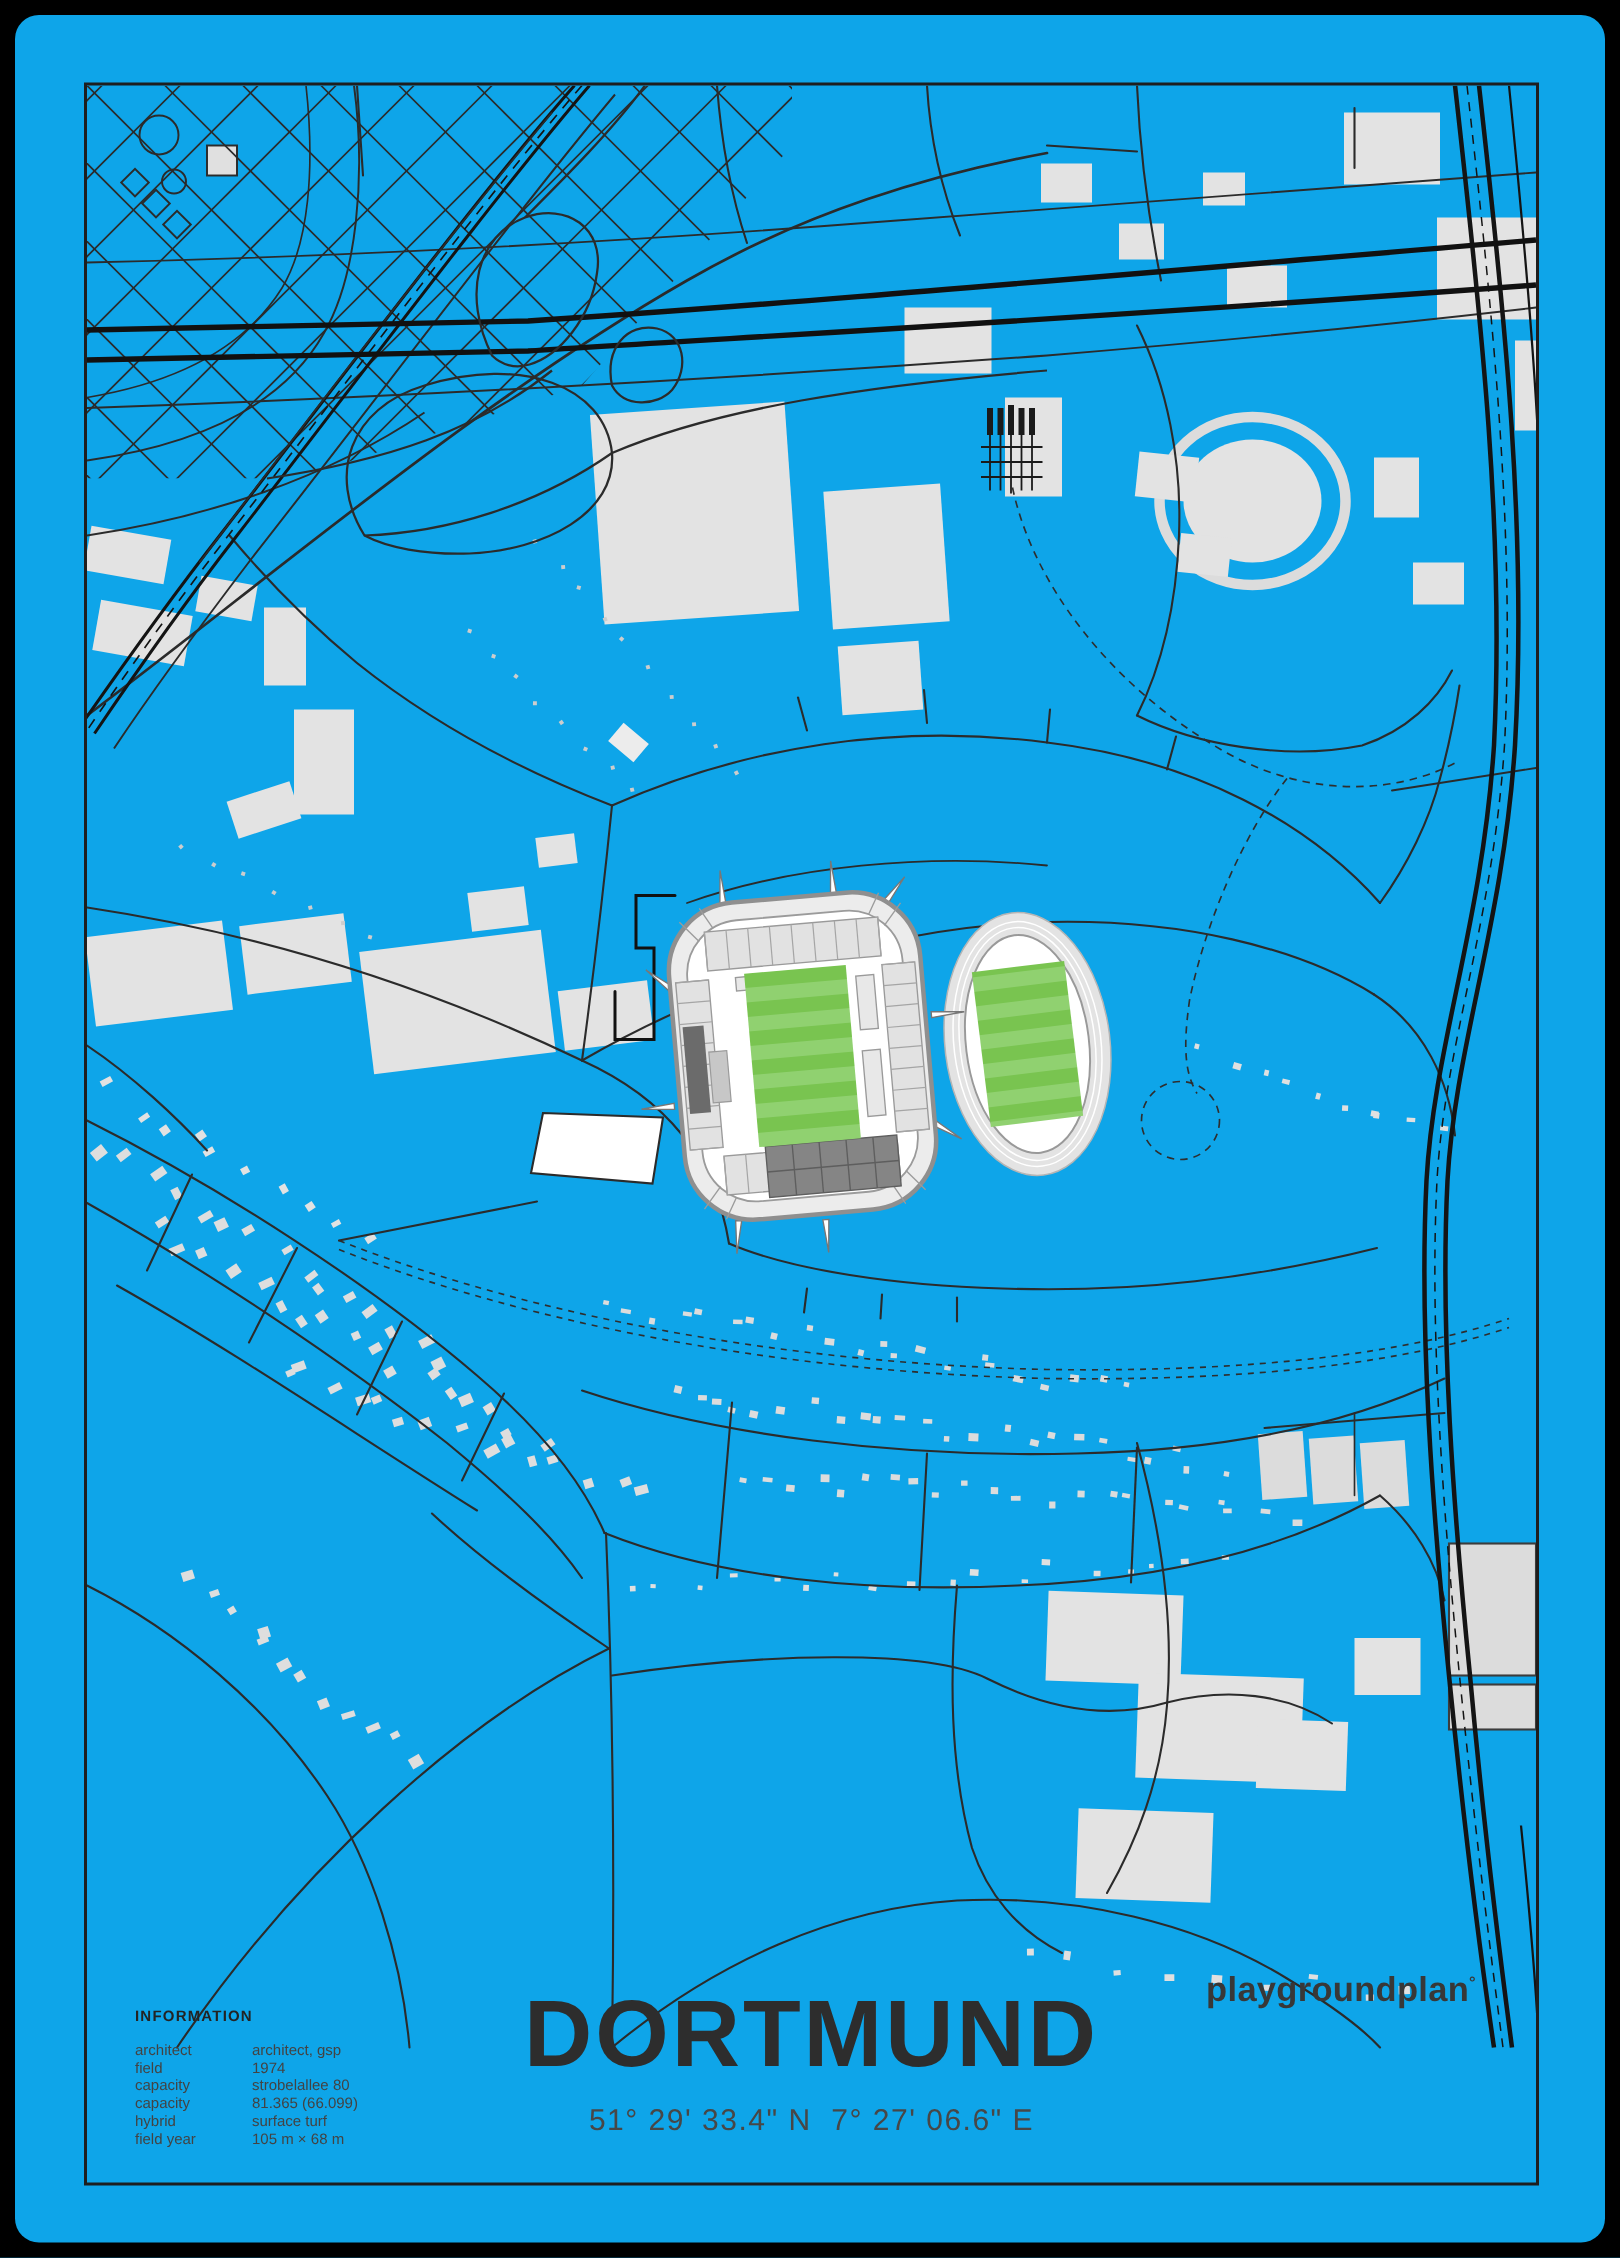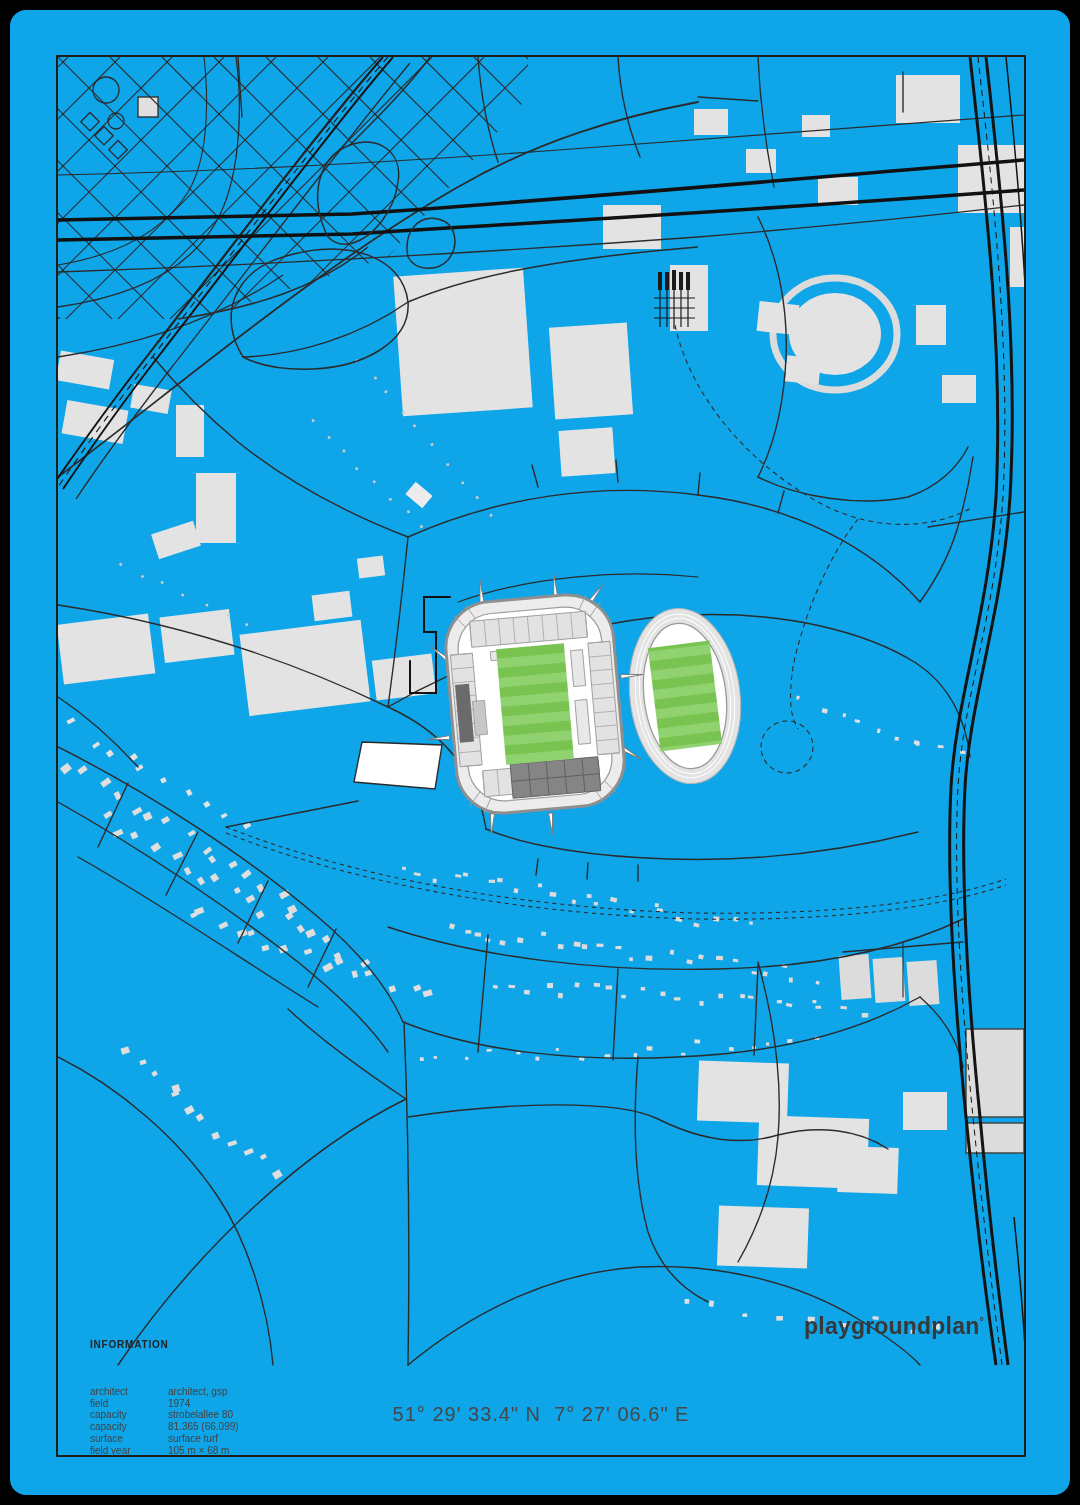--- a/index.html
+++ b/index.html
@@ -3,21 +3,21 @@
 <meta charset="utf-8">
 <style>
   html,body{margin:0;padding:0;background:#000;}
   body{width:1080px;height:1505px;position:relative;font-family:"Liberation Sans",sans-serif;}
   .poster{position:absolute;left:10px;top:10px;width:1060px;height:1485px;background:#0ea5e9;border-radius:16px;overflow:hidden;}
   .frame{position:absolute;left:46px;top:45px;width:966px;height:1398px;border:2px solid #1e1e1e;box-sizing:content-box;}
   .map-wrap{position:absolute;inset:0;overflow:hidden;}
   svg{display:block;}
   .footer-info{position:absolute;left:32px;top:1282px;width:240px;color:#3b3b3b;}
   .footer-info .hd{font-size:10px;font-weight:bold;letter-spacing:.8px;color:#232323;}
-  .footer-info .rows{margin-top:36px;}
+  .footer-info .rows{margin-top:12px;}
   .footer-info .row{display:flex;font-size:10px;line-height:11.7px;color:#434343;}
   .footer-info .row .lb{width:78px;flex:none;}
   .title{position:absolute;left:0;right:0;top:1268px;text-align:center;font-size:63px;line-height:1;font-weight:bold;letter-spacing:2px;color:#2d2d2d;}
   .coords{position:absolute;left:0;right:0;top:1346px;text-align:center;font-size:20px;letter-spacing:1px;color:#474747;white-space:pre;}
   .brand{position:absolute;right:40px;top:1256px;font-size:23px;font-weight:bold;color:#383838;letter-spacing:.2px;}
   .brand sup{font-size:11px;font-weight:bold;}
 </style>
 </head>
 <body>
 
@@ -565,26 +565,27 @@
           </div>
         <div class="row">
             <span class="lb">capacity</span>
             <span>strobelallee 80</span>
           </div>
         <div class="row">
             <span class="lb">capacity</span>
             <span>81.365 (66.099)</span>
           </div>
         <div class="row">
-            <span class="lb">surface</span>
+            <span class="lb">hybrid</span>
             <span>surface turf</span>
           </div>
         <div class="row">
             <span class="lb">field year</span>
             <span>105 m × 68 m</span>
           </div>
       </div>
     </div>
 
+    <div class="title">DORTMUND</div>
     <div class="coords">51° 29' 33.4" N  7° 27' 06.6" E</div>
     <div class="brand"><span>playgroundplan</span><sup>°</sup></div>
   </div>
 </div>
 
 </body></html>

